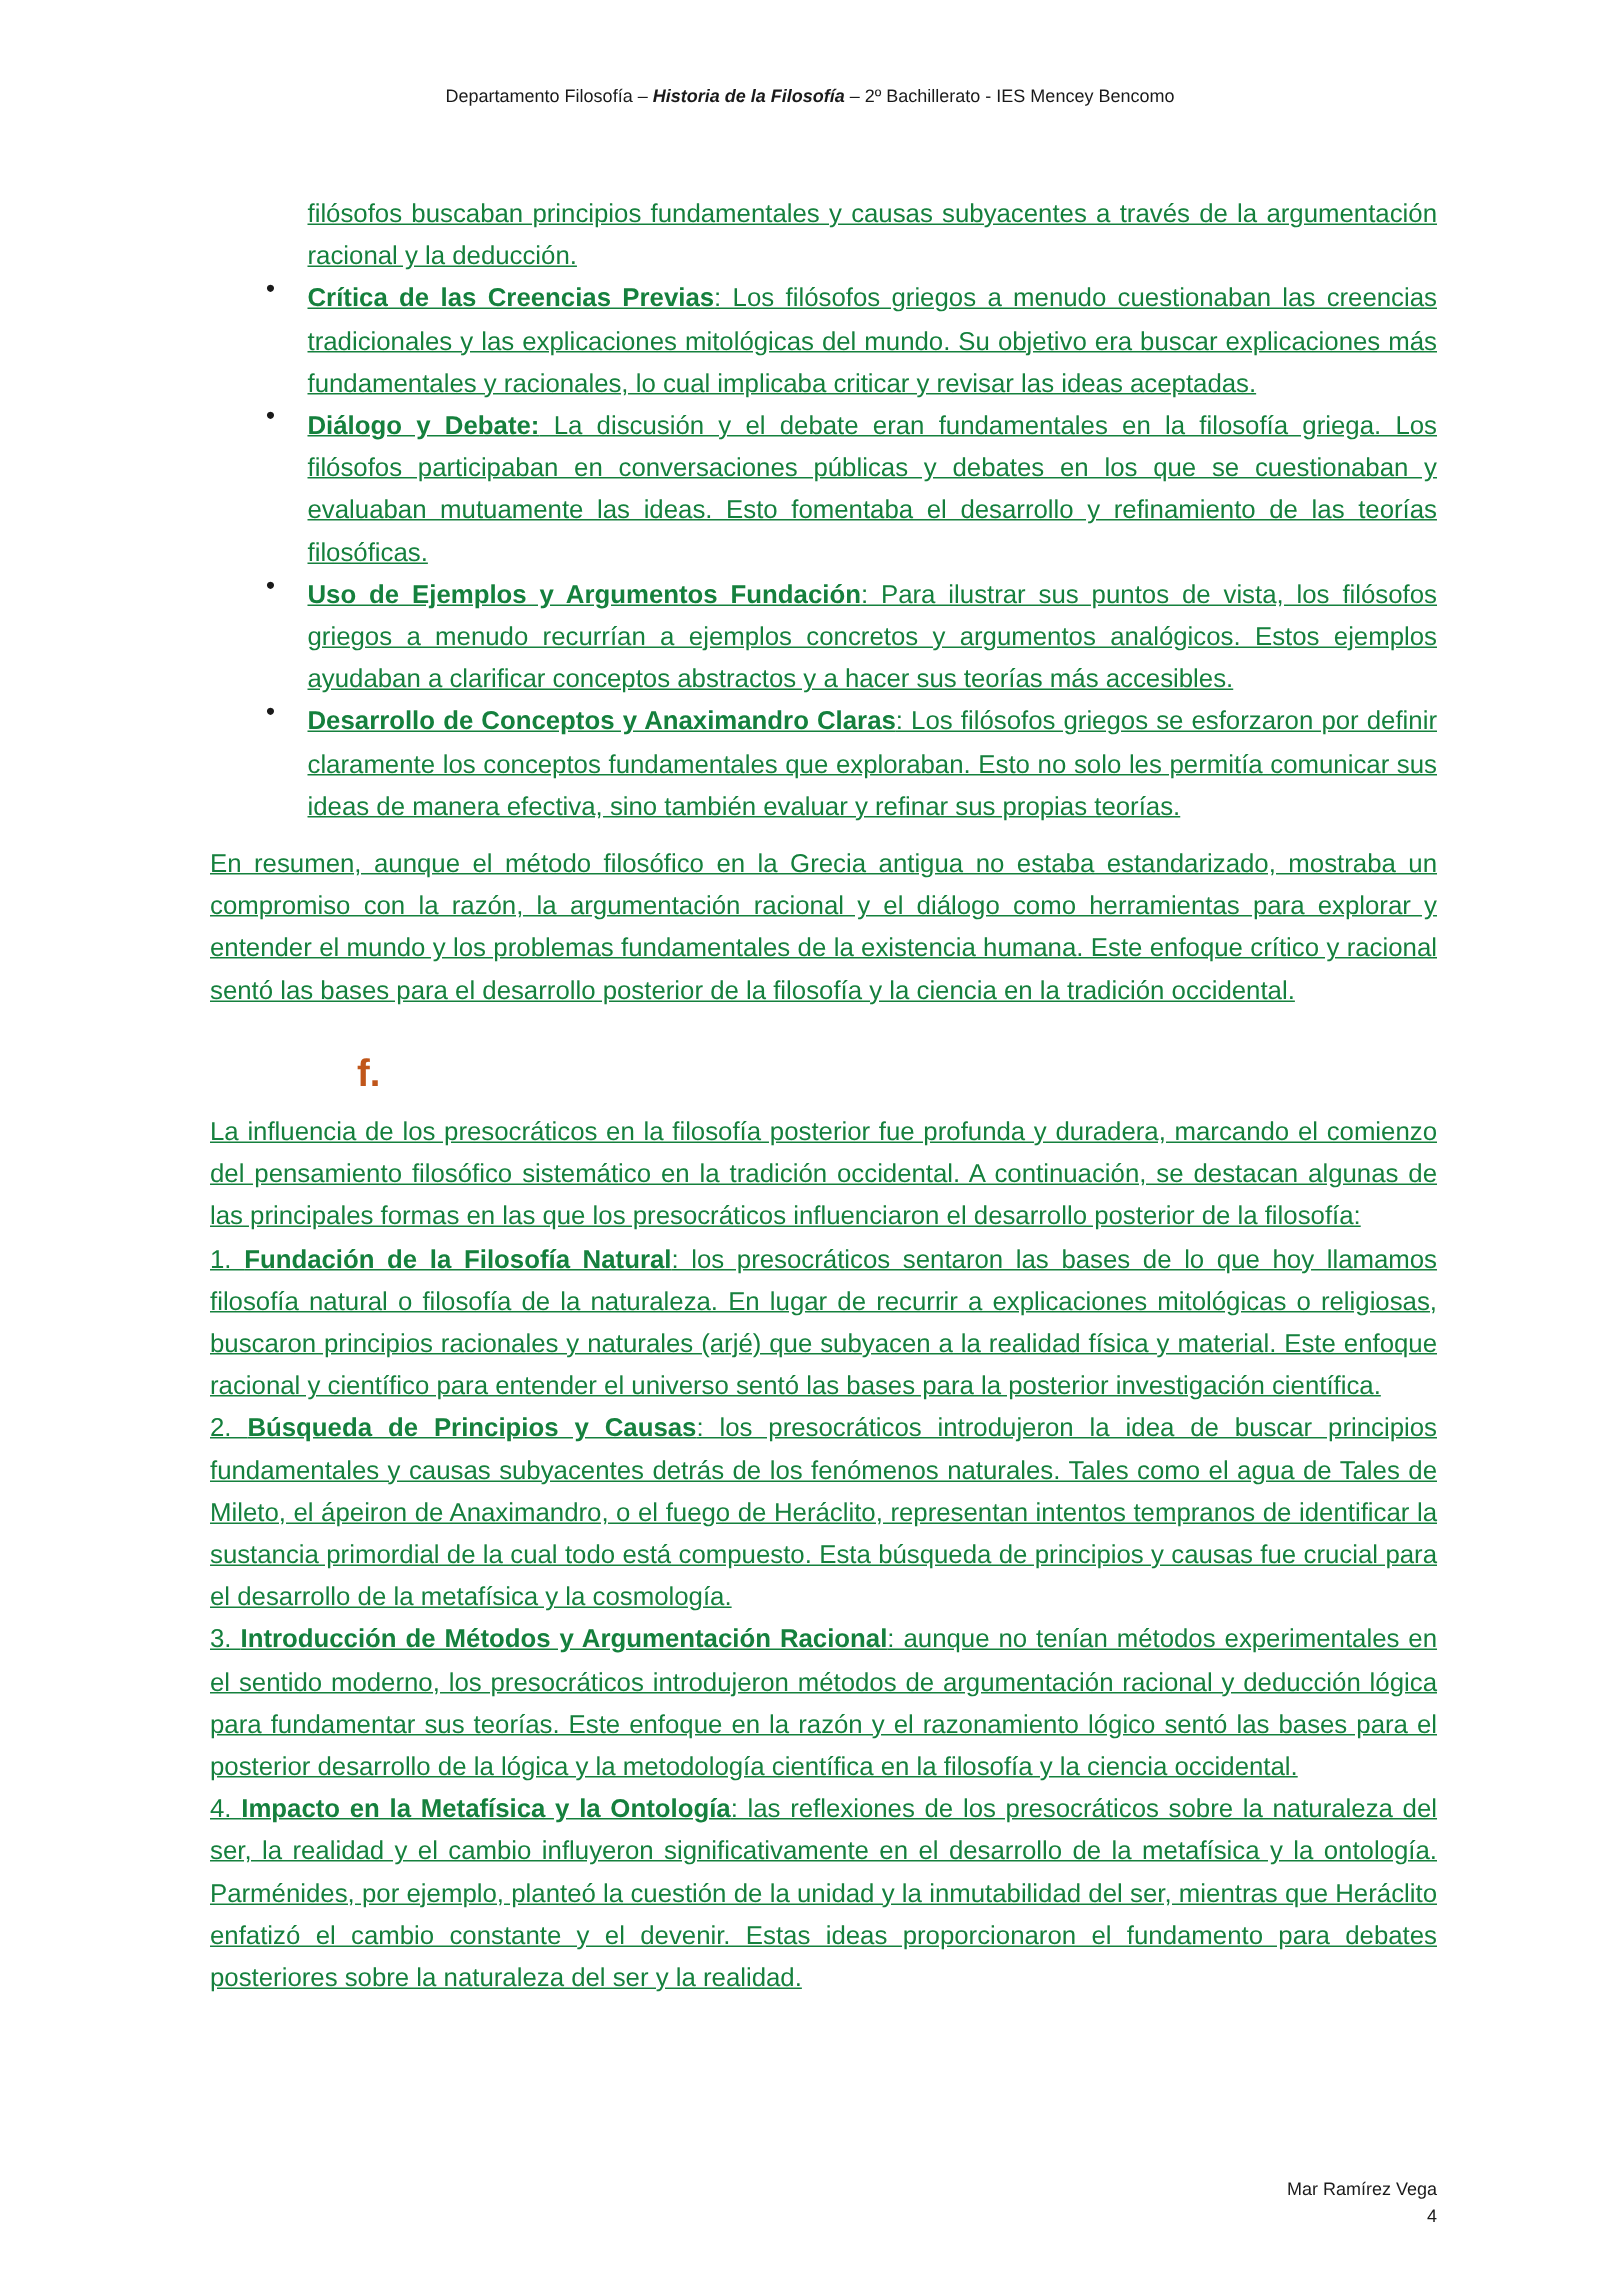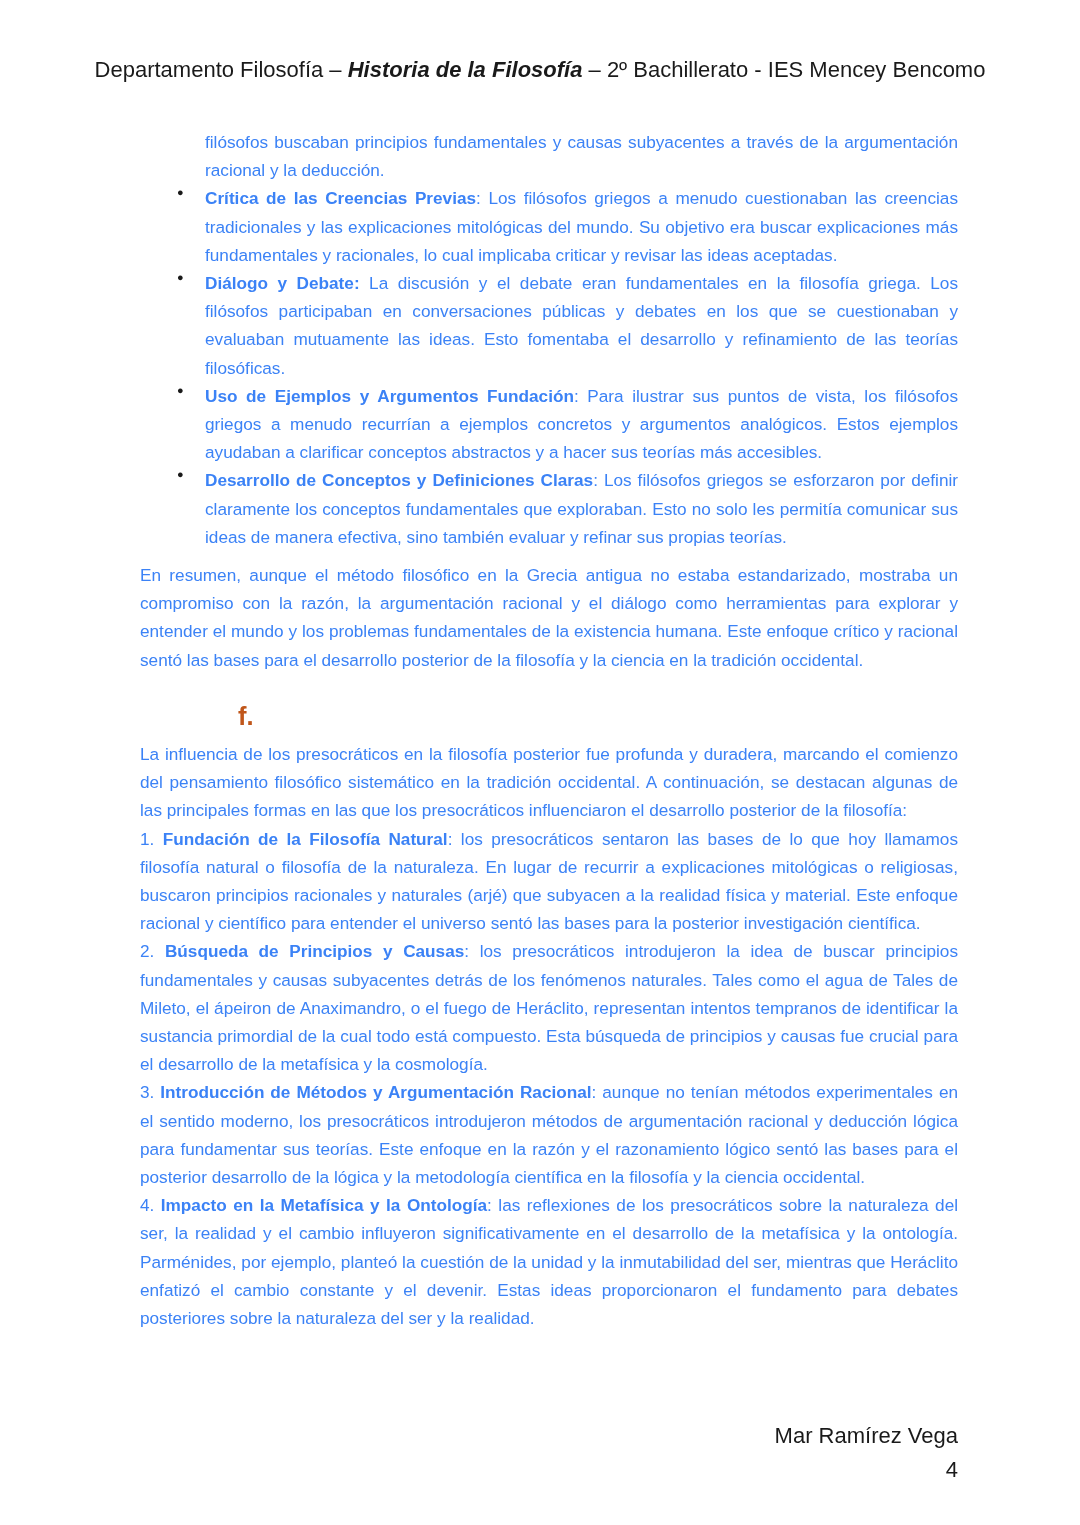--- a/index.html
+++ b/index.html
@@ -23,21 +23,21 @@
     box-sizing: border-box;
   }
 
   
   .doc-header {
     position: absolute;
     top: 57px;
     left: 0;
     width: 1080px;
     text-align: center;
-    font-size: 22px;
+    font-size: 12px;
     line-height: 1.2;
     color: #1a1a1a;
     white-space: nowrap;
   }
   .doc-header .hdr-em {
     font-weight: bold;
     font-style: italic;
   }
 
   
@@ -47,21 +47,22 @@
     top: 128px;
     width: 818px;
   }
 
   p, li {
     margin: 0;
     font-size: 17.2px;
     line-height: 1.64;
     text-align: justify;
     text-justify: inter-word;
-    color: #3b82f6;
+    color: #15803d;
+    text-decoration: underline;
   }
 
   .cont-para {
     margin-left: 65px;
     width: 753px;
     text-align: justify;
   }
 
   
   ul.bullets {
@@ -117,21 +118,21 @@
   .numbered-item {
   }
 
   
   .doc-footer {
     position: absolute;
     left: 140px;
     width: 818px;
     bottom: 38px;
     text-align: right;
-    font-size: 22px;
+    font-size: 12px;
     line-height: 1.55;
     color: #1a1a1a;
   }
   .doc-footer .page-num {
     display: block;
   }
 </style>
 </head>
 <body>
 
@@ -149,21 +150,21 @@
       <li>
         <span class="lbl">Crítica de las Creencias Previas</span><span>: Los filósofos griegos a menudo cuestionaban las creencias tradicionales y las explicaciones mitológicas del mundo. Su objetivo era buscar explicaciones más fundamentales y racionales, lo cual implicaba criticar y revisar las ideas aceptadas.</span>
       </li>
       <li>
         <span class="lbl">Diálogo y Debate:</span><span> La discusión y el debate eran fundamentales en la filosofía griega. Los filósofos participaban en conversaciones públicas y debates en los que se cuestionaban y evaluaban mutuamente las ideas. Esto fomentaba el desarrollo y refinamiento de las teorías filosóficas.</span>
       </li>
       <li>
         <span class="lbl">Uso de Ejemplos y Argumentos Fundación</span><span>: Para ilustrar sus puntos de vista, los filósofos griegos a menudo recurrían a ejemplos concretos y argumentos analógicos. Estos ejemplos ayudaban a clarificar conceptos abstractos y a hacer sus teorías más accesibles.</span>
       </li>
       <li>
-        <span class="lbl">Desarrollo de Conceptos y Definiciones Claras</span><span>: Los filósofos griegos se esforzaron por definir claramente los conceptos fundamentales que exploraban. Esto no solo les permitía comunicar sus ideas de manera efectiva, sino también evaluar y refinar sus propias teorías.</span>
+        <span class="lbl">Desarrollo de Conceptos y Anaximandro Claras</span><span>: Los filósofos griegos se esforzaron por definir claramente los conceptos fundamentales que exploraban. Esto no solo les permitía comunicar sus ideas de manera efectiva, sino también evaluar y refinar sus propias teorías.</span>
       </li>
     </ul>
 
     <p class="para-block">En resumen, aunque el método filosófico en la Grecia antigua no estaba estandarizado, mostraba un compromiso con la razón, la argumentación racional y el diálogo como herramientas para explorar y entender el mundo y los problemas fundamentales de la existencia humana. Este enfoque crítico y racional sentó las bases para el desarrollo posterior de la filosofía y la ciencia en la tradición occidental.</p>
 
     <div class="section-heading" style="color: rgb(192, 86, 26);">
       <span class="sec-num">f.</span>
     </div>
 
     <p class="after-heading">La influencia de los presocráticos en la filosofía posterior fue profunda y duradera, marcando el comienzo del pensamiento filosófico sistemático en la tradición occidental. A continuación, se destacan algunas de las principales formas en las que los presocráticos influenciaron el desarrollo posterior de la filosofía:</p>

